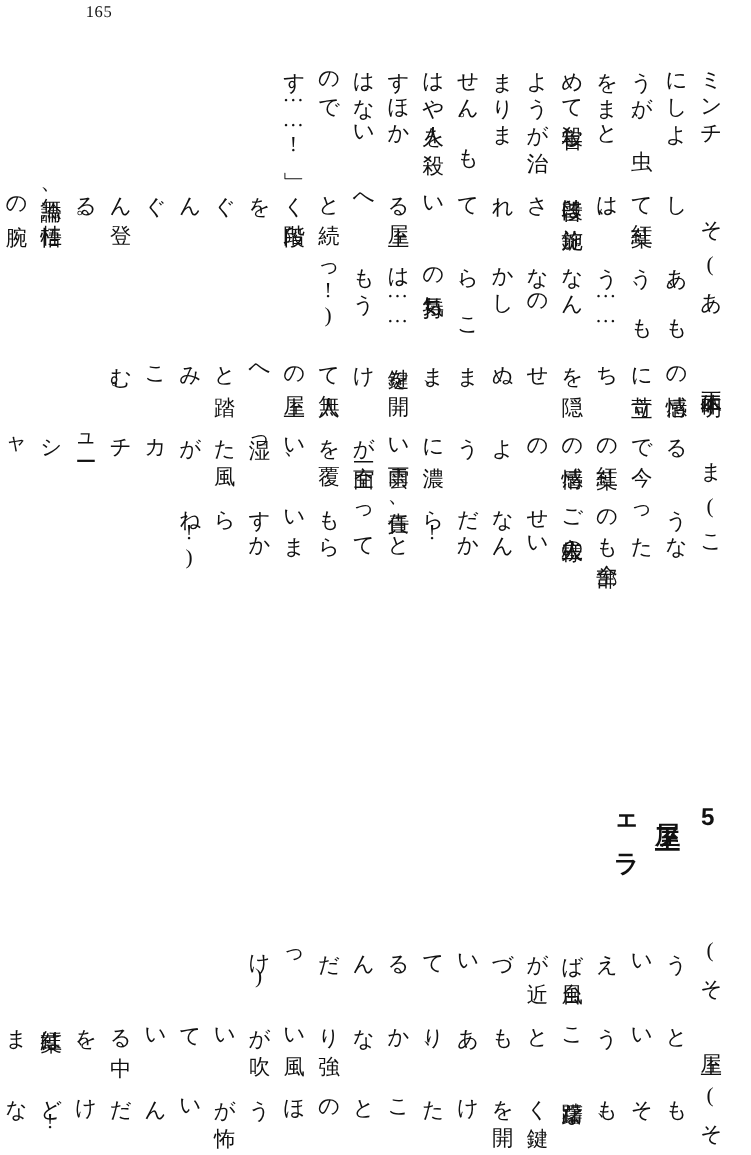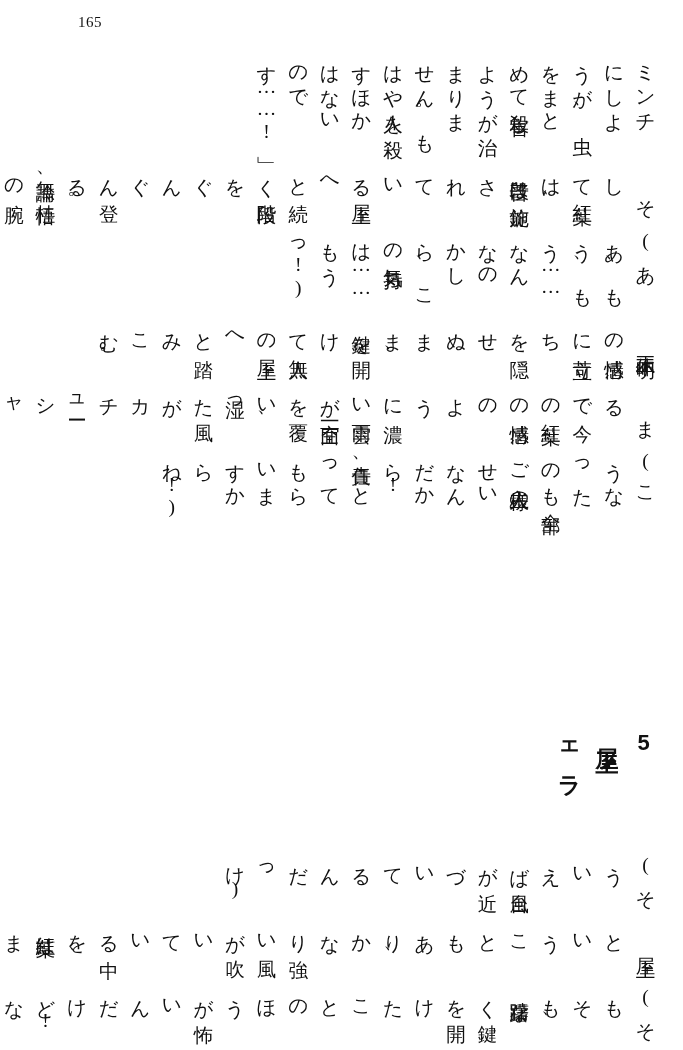--- a/index.html
+++ b/index.html
@@ -14,21 +14,21 @@
   .page {
     position: relative;
     width: 683px;
     height: 1050px;
     background: #ffffff;
     overflow: hidden;
     box-sizing: border-box;
   }
   .page-number {
     position: absolute;
-    top: 14px;
+    top: 3px;
     left: 78px;
     font-size: 15px;
     letter-spacing: 0.5px;
     color: #111;
     font-family: "Liberation Serif", "DejaVu Serif", serif;
   }
   .text-body {
     position: absolute;
     top: 52px;
     right: 22px;

